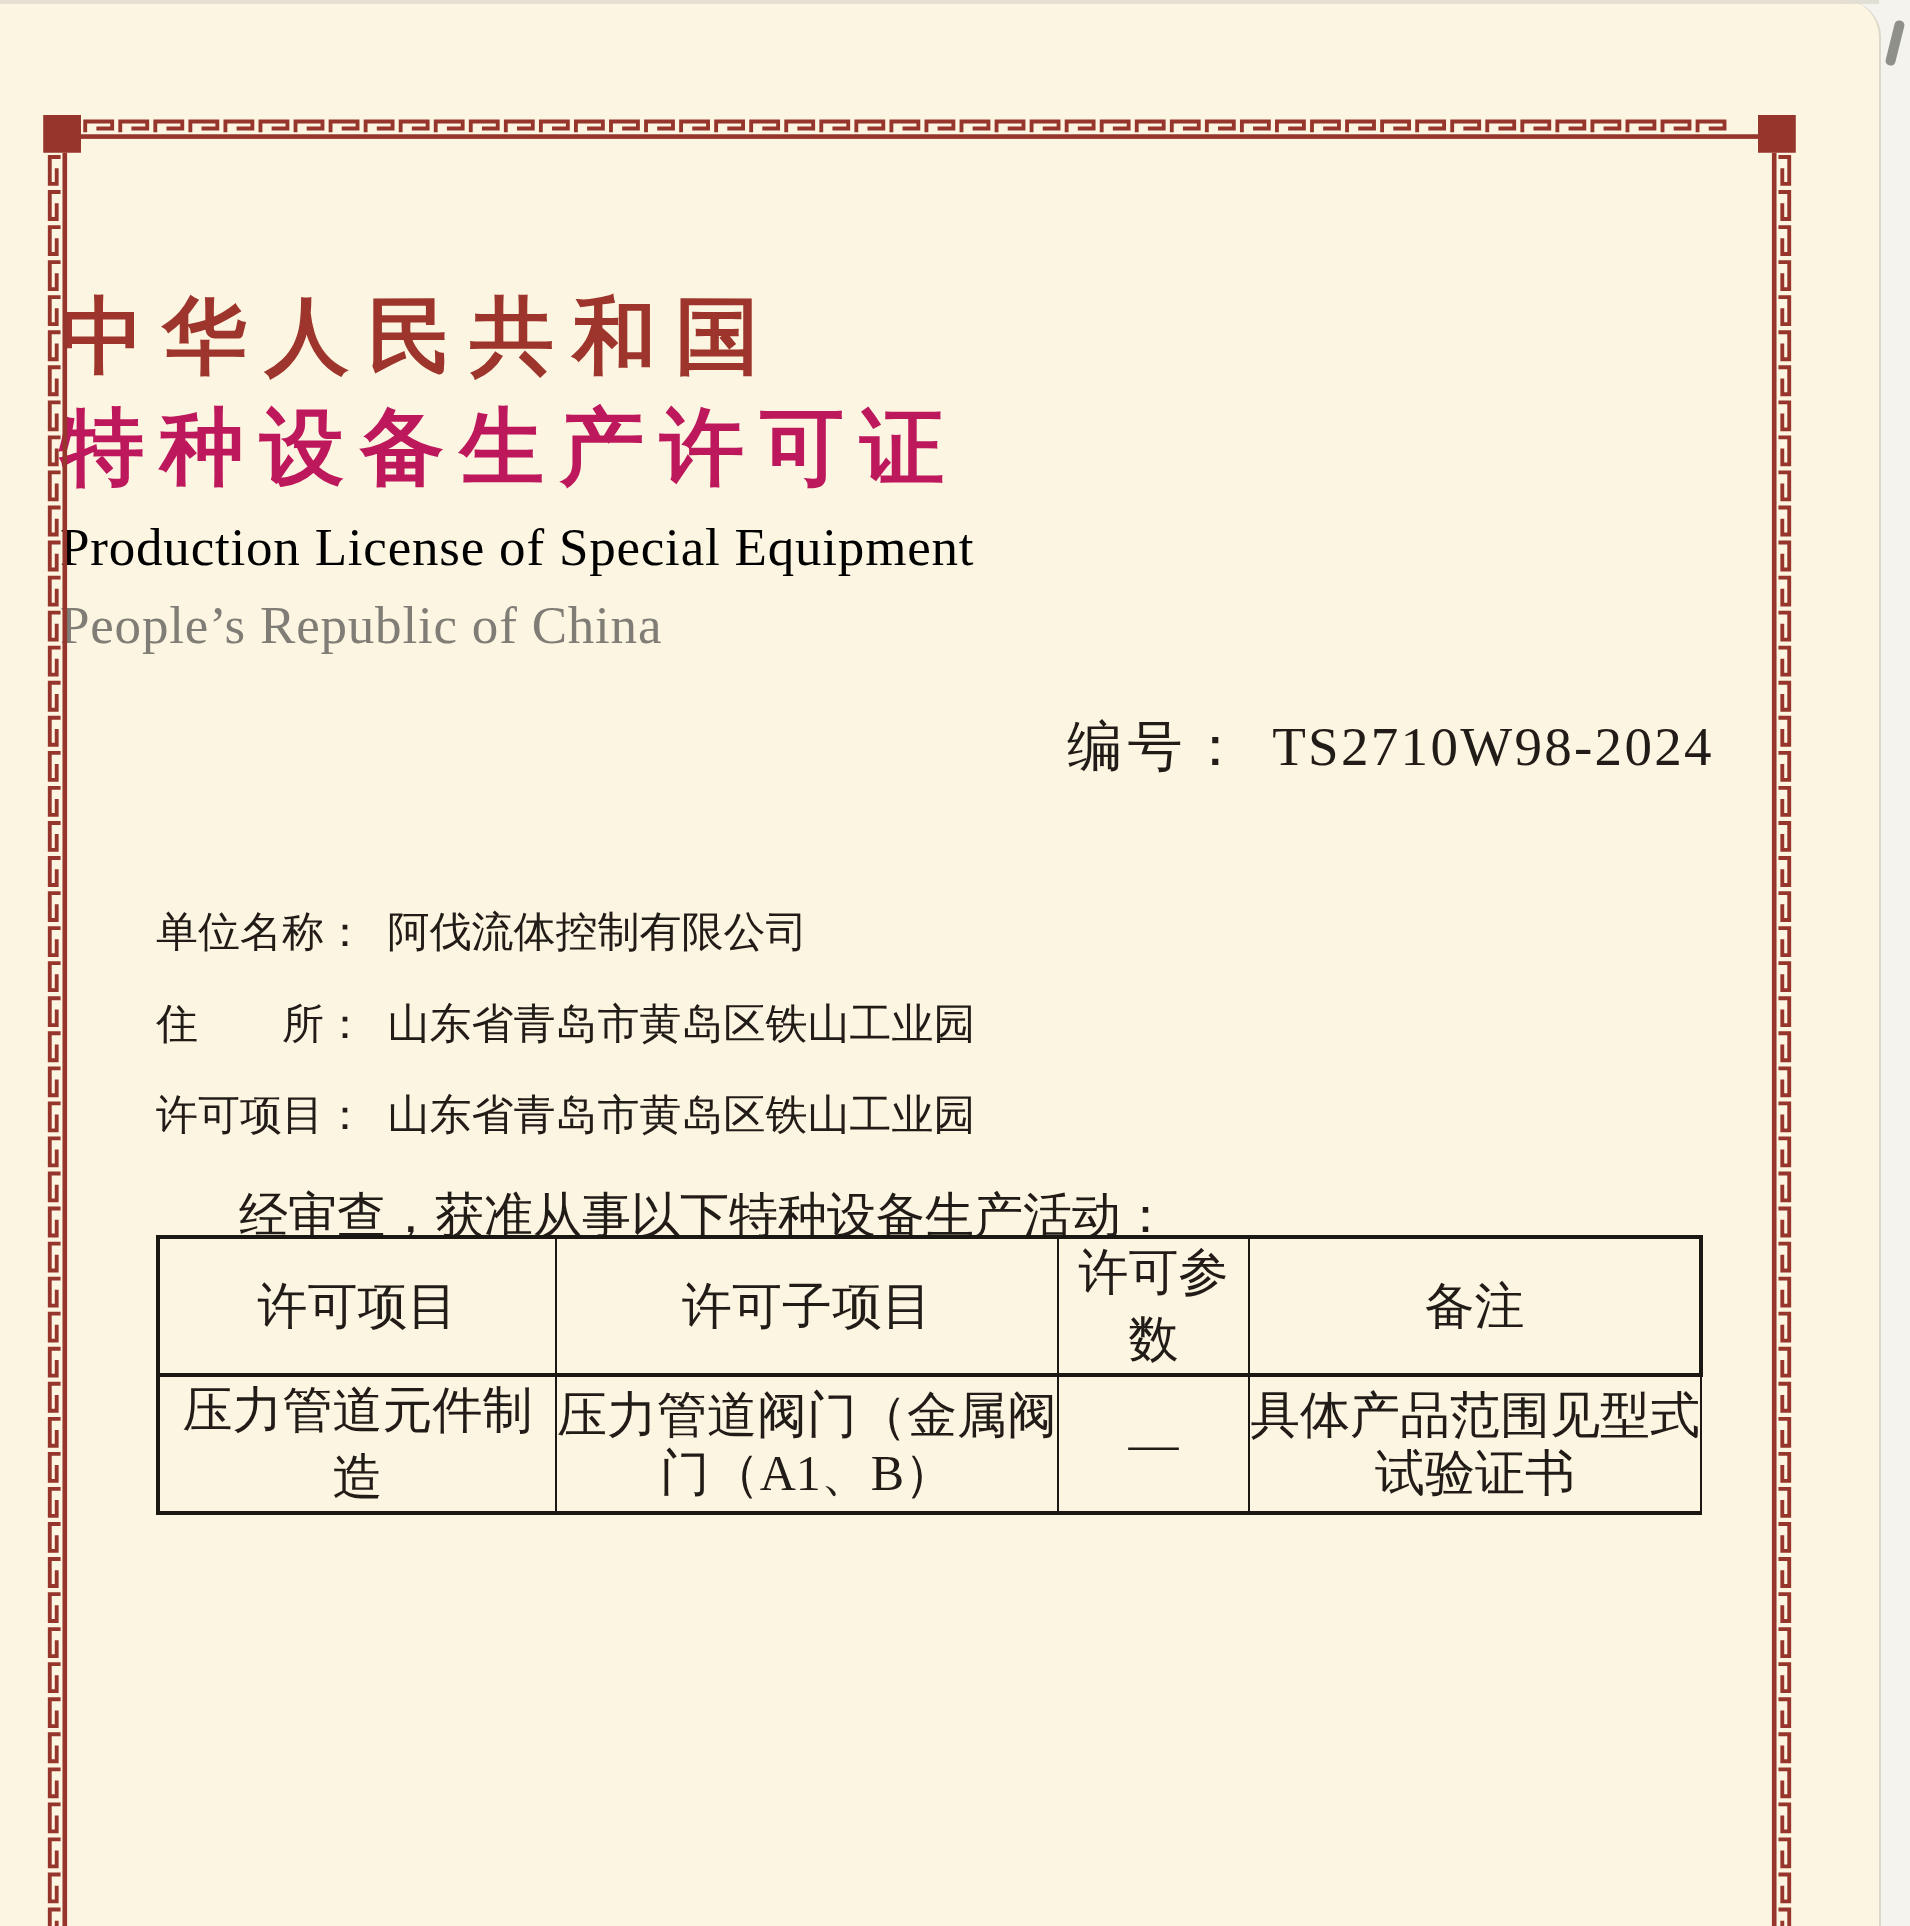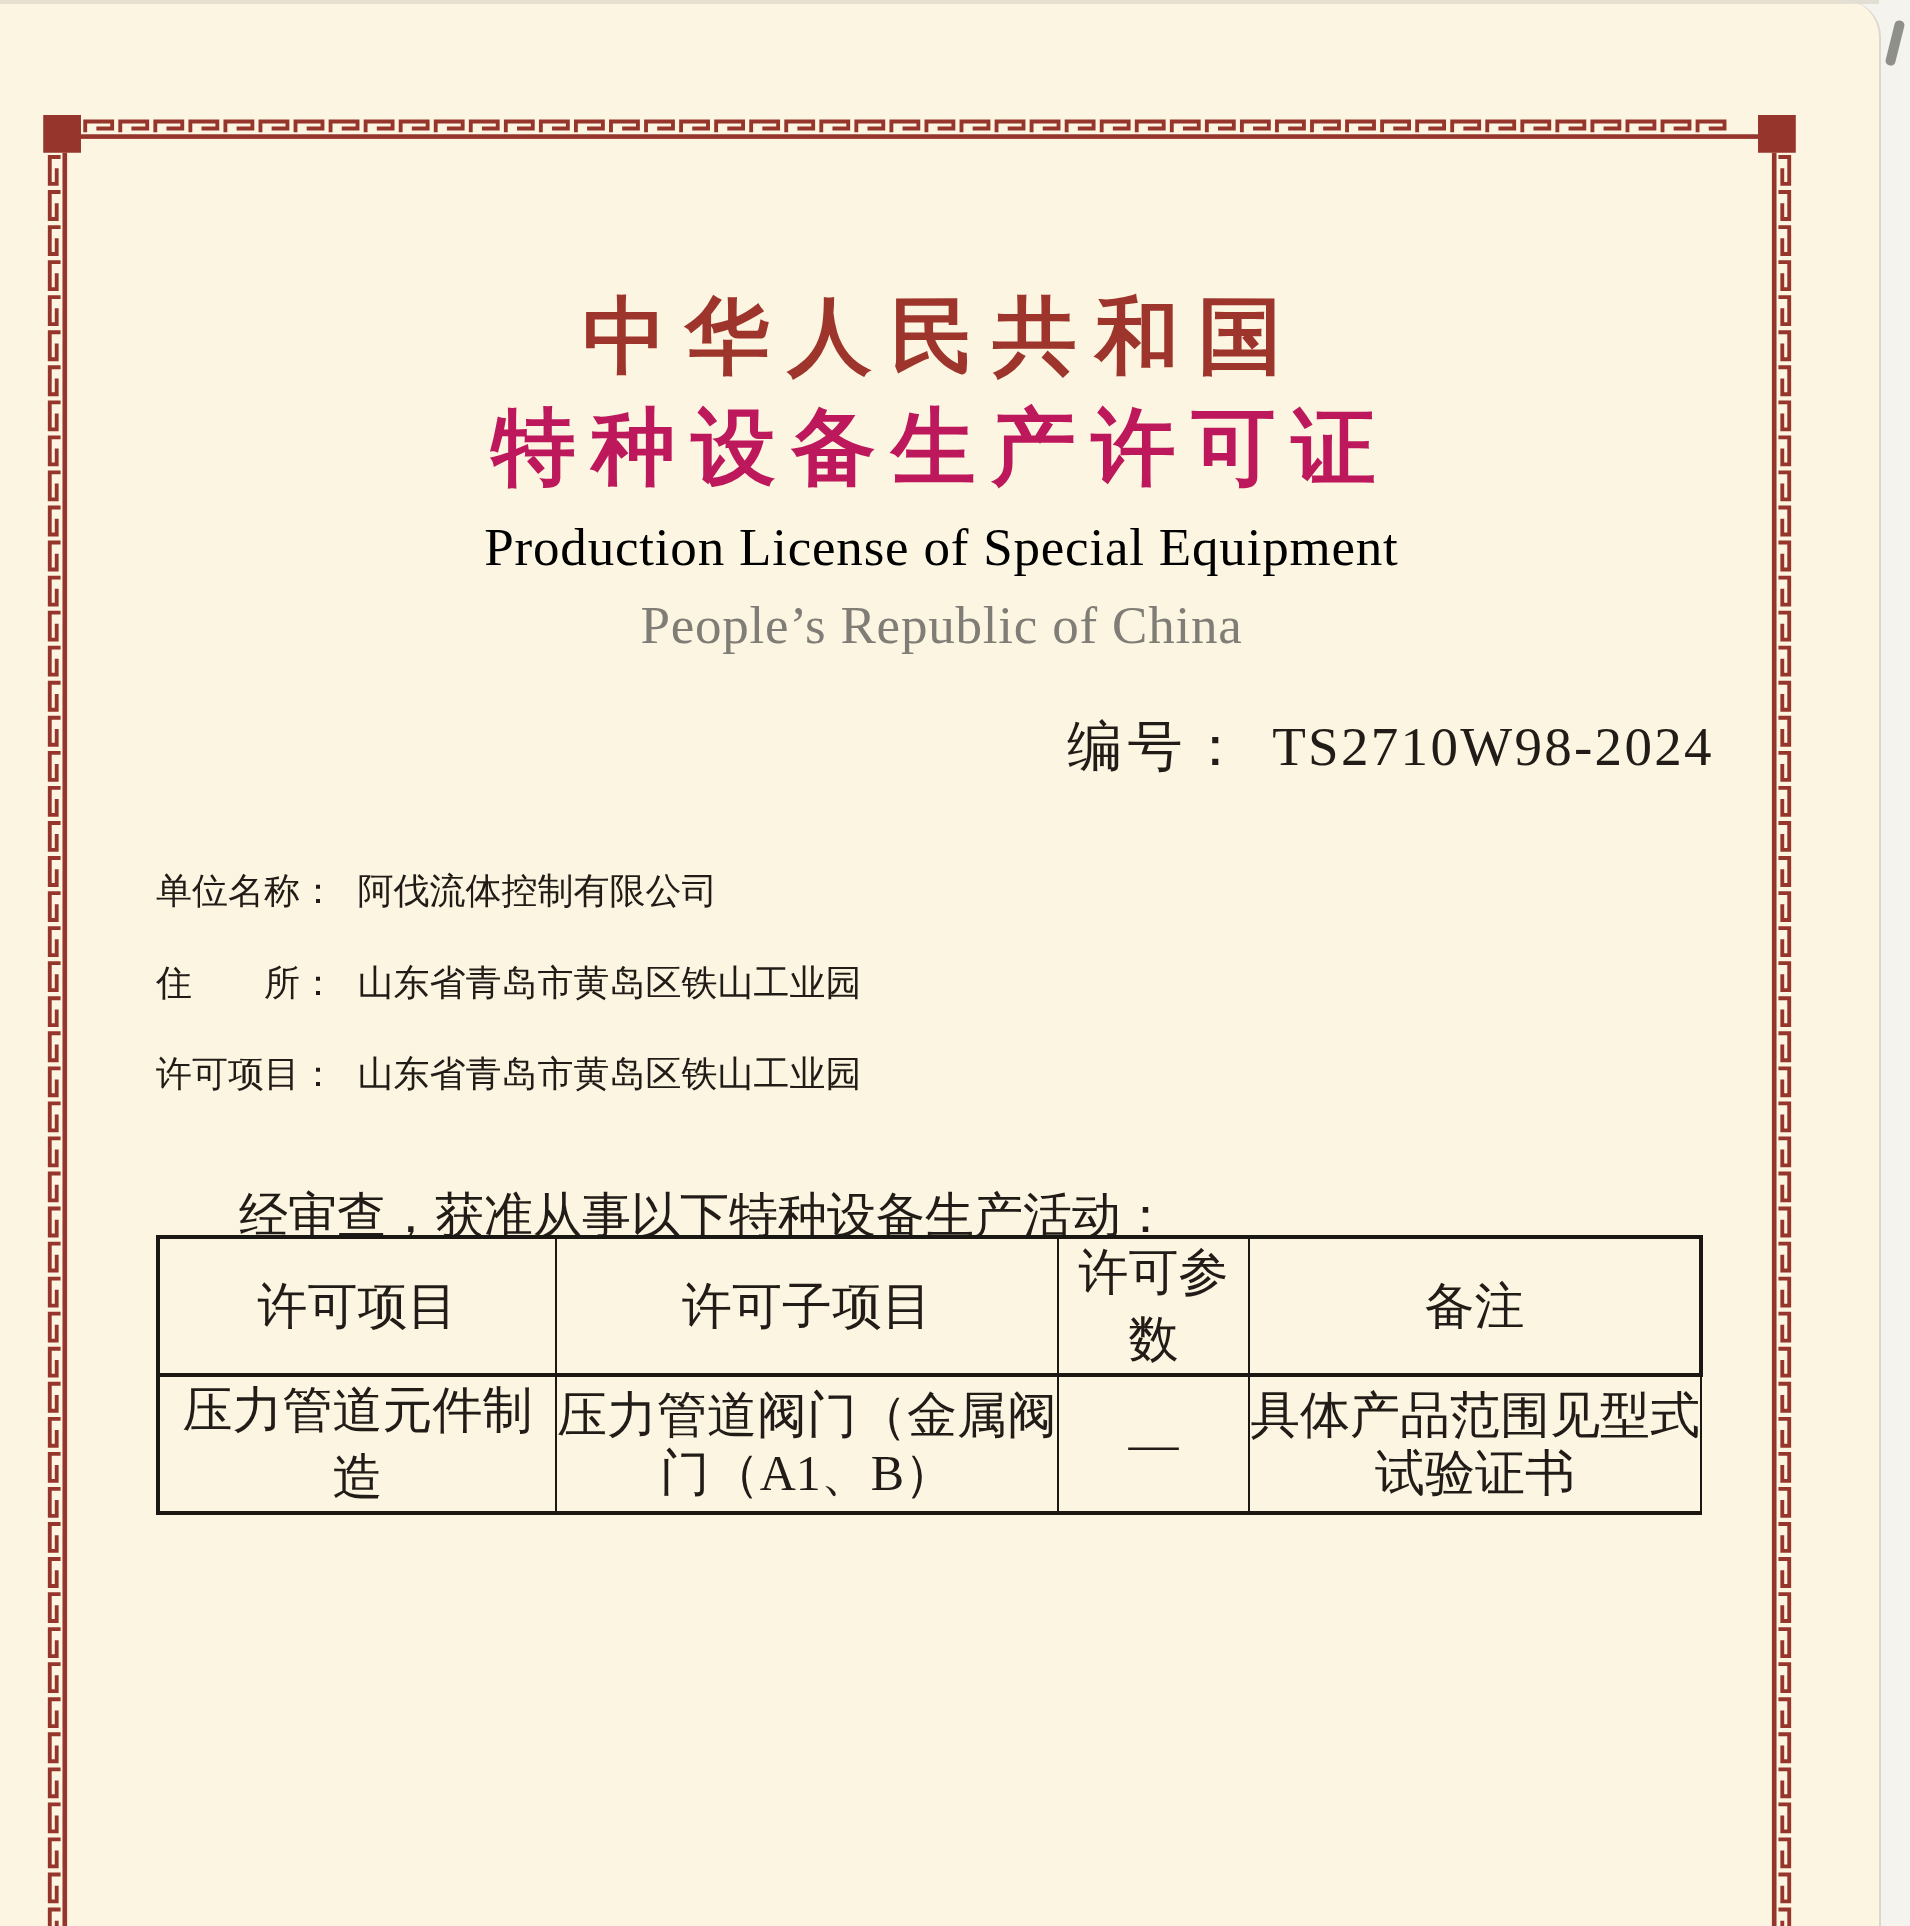--- a/index.html
+++ b/index.html
@@ -14,31 +14,31 @@
   .paper{
     left:0;top:0;width:1879px;height:2702px;
     background:#fcf5e1;
     border-top-right-radius:37px;
     border-right:2.3px solid #dbd7ca;
   }
   .edge-top{left:0;top:0;width:1879px;height:3.5px;background:#d8d4c7;opacity:.65;}
   .edge-corner{left:1890px;top:20px;width:10px;height:46px;background:#3e3e3a;border-radius:4.6px;transform:rotate(14deg);opacity:.55;}
 
   
-  .center-band{left:44px;width:1795px;text-align:center;line-height:1.08;}
+  .center-band{left:60px;width:1795px;line-height:1.08;}
   .t-cn1{top:292px;font-size:84px;font-weight:bold;letter-spacing:18.5px;color:#9e352c;}
   .t-cn2{top:403px;font-size:84px;font-weight:bold;letter-spacing:16px;color:#be185d;}
   .t-en1{top:519px;font-size:53px;color:#000000;letter-spacing:0.8px;}
   .t-en2{top:597px;font-size:53px;color:#7f7d75;letter-spacing:0.8px;}
 
   .lic-row{top:710px;left:1067px;font-size:55px;white-space:nowrap;}
   .lic-row .lbl{letter-spacing:5.4px;}
   .lic-row .val{margin-left:24px;letter-spacing:2.3px;}
 
-  .frow{font-size:36px;white-space:nowrap;left:156px;}
+  .frow{font-size:42px;white-space:nowrap;left:156px;margin-top:37px;}
   .frow .lbl{display:inline-block;}
   .frow .val{display:inline-block;margin-left:21.6px;letter-spacing:0;}
   .f1{top:867px;} .f2{top:959px;} .f3{top:1050px;}
   .stmt{top:1147px;left:239px;font-size:49px;white-space:nowrap;margin-top:36px;}
 
   
   .tbl-wrap{left:156px;top:1235px;}
   table.lic{border-collapse:collapse;table-layout:fixed;background:transparent;padding-left:24px;}
   table.lic td{
     border:2.3px solid #1b1713;

